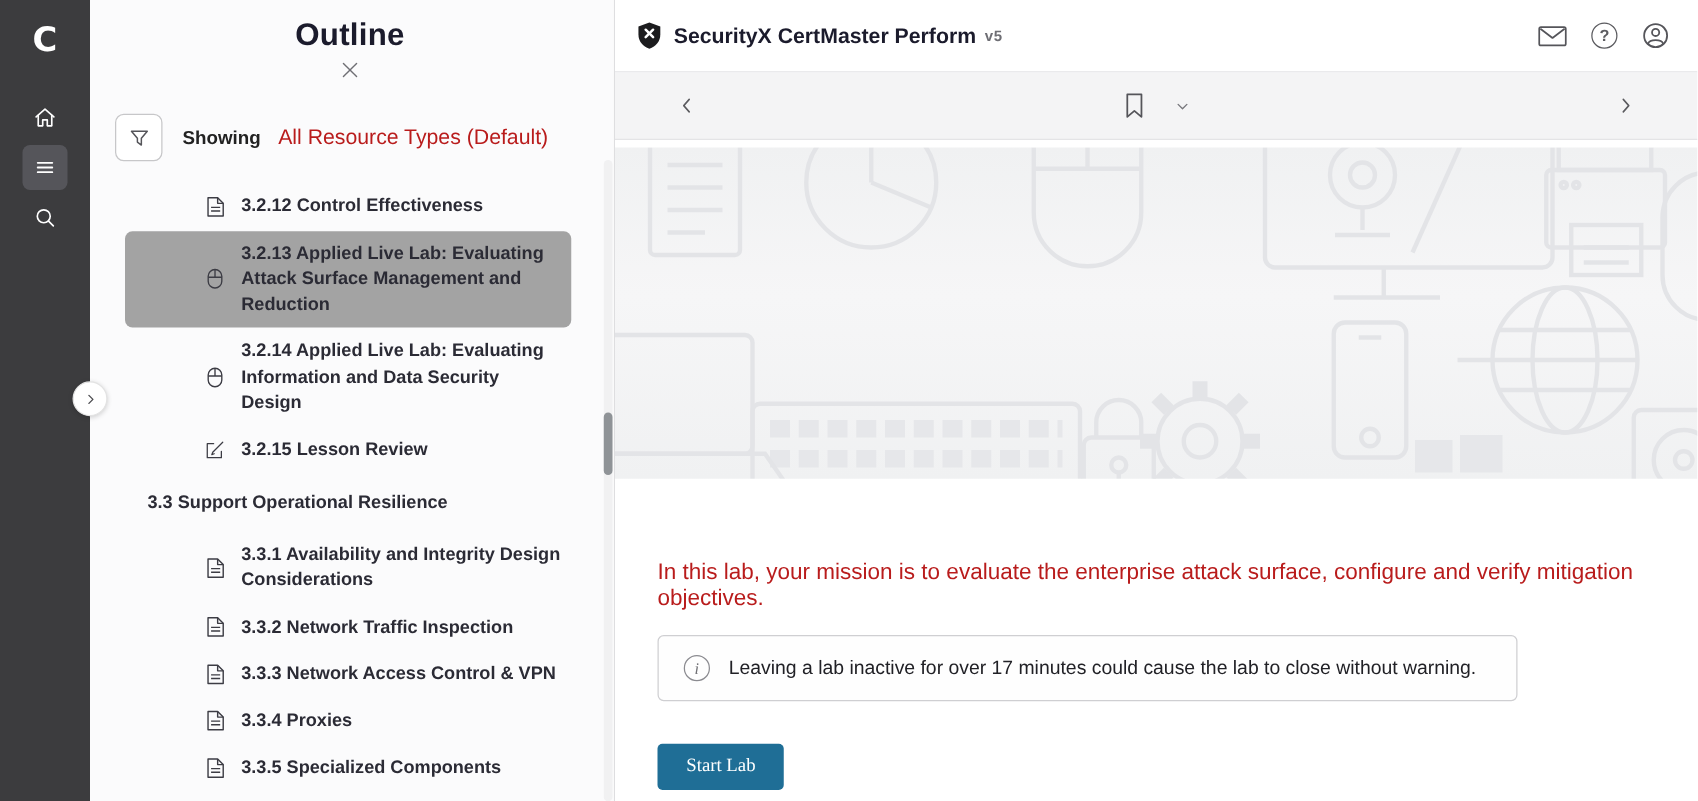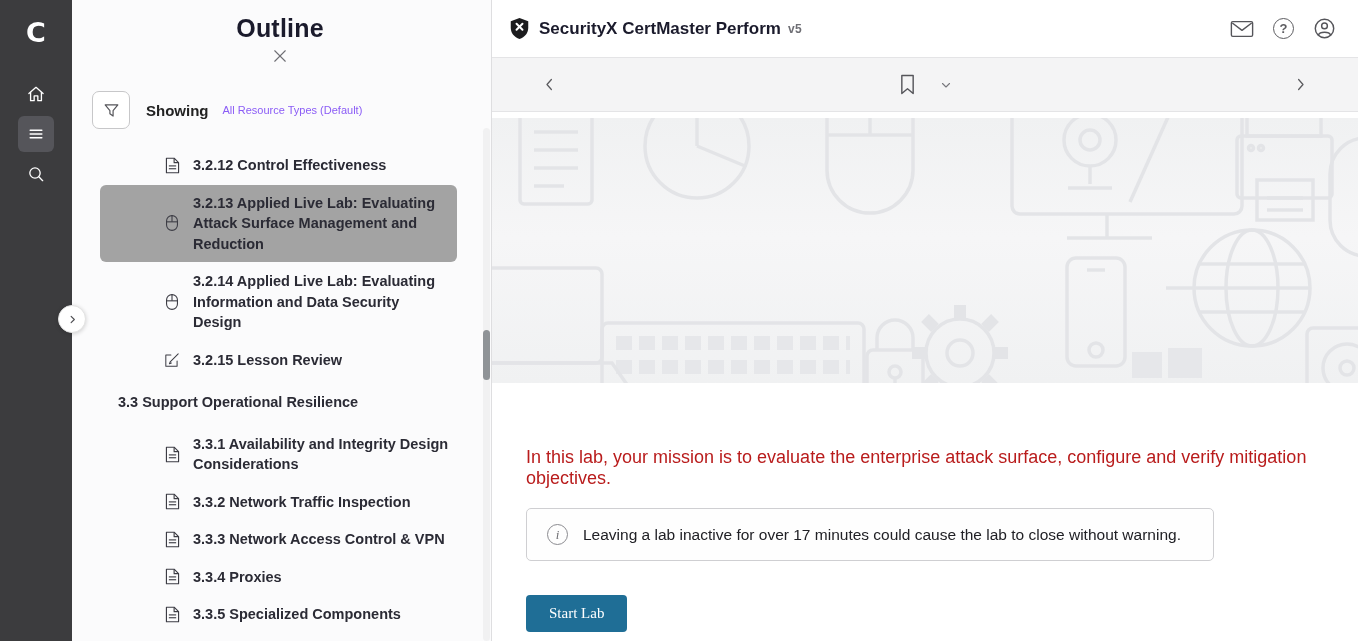--- a/index.html
+++ b/index.html
@@ -53,21 +53,21 @@
   .outline-title { font-size: 25px; font-weight: 700; color: #1b1b2c; letter-spacing: .2px; }
   .close-btn { cursor: pointer; display: flex; padding: 4px; }
 
   .filter-row { display: flex; align-items: center; margin: 22px 0 0 20px; }
   .filter-btn {
     width: 38px; height: 38px; background: #fff; border: 1px solid #c7c7c9;
     border-radius: 7px; display: flex; align-items: center; justify-content: center;
     cursor: pointer;
   }
   .showing-label { font-size: 15px; font-weight: 700; color: #222; margin-left: 16px; }
-  .showing-value { font-size: 11px; color: #8b5cf6; margin-left: 14px; }
+  .showing-value { font-size: 17px; color: #b91c1c; margin-left: 14px; }
 
   .o-list { margin-top: 18px; }
   .o-item {
     display: flex; align-items: center;
     margin: 0 34px 1px 28px; padding: 8px 6px 8px 0;
     border-radius: 6px; cursor: pointer; justify-content: space-between;
   }
   .o-item.active { background: #a3a3a3; }
   .o-icon {
     flex: 0 0 20px; width: 20px; margin-left: 62px; margin-right: 11px;

